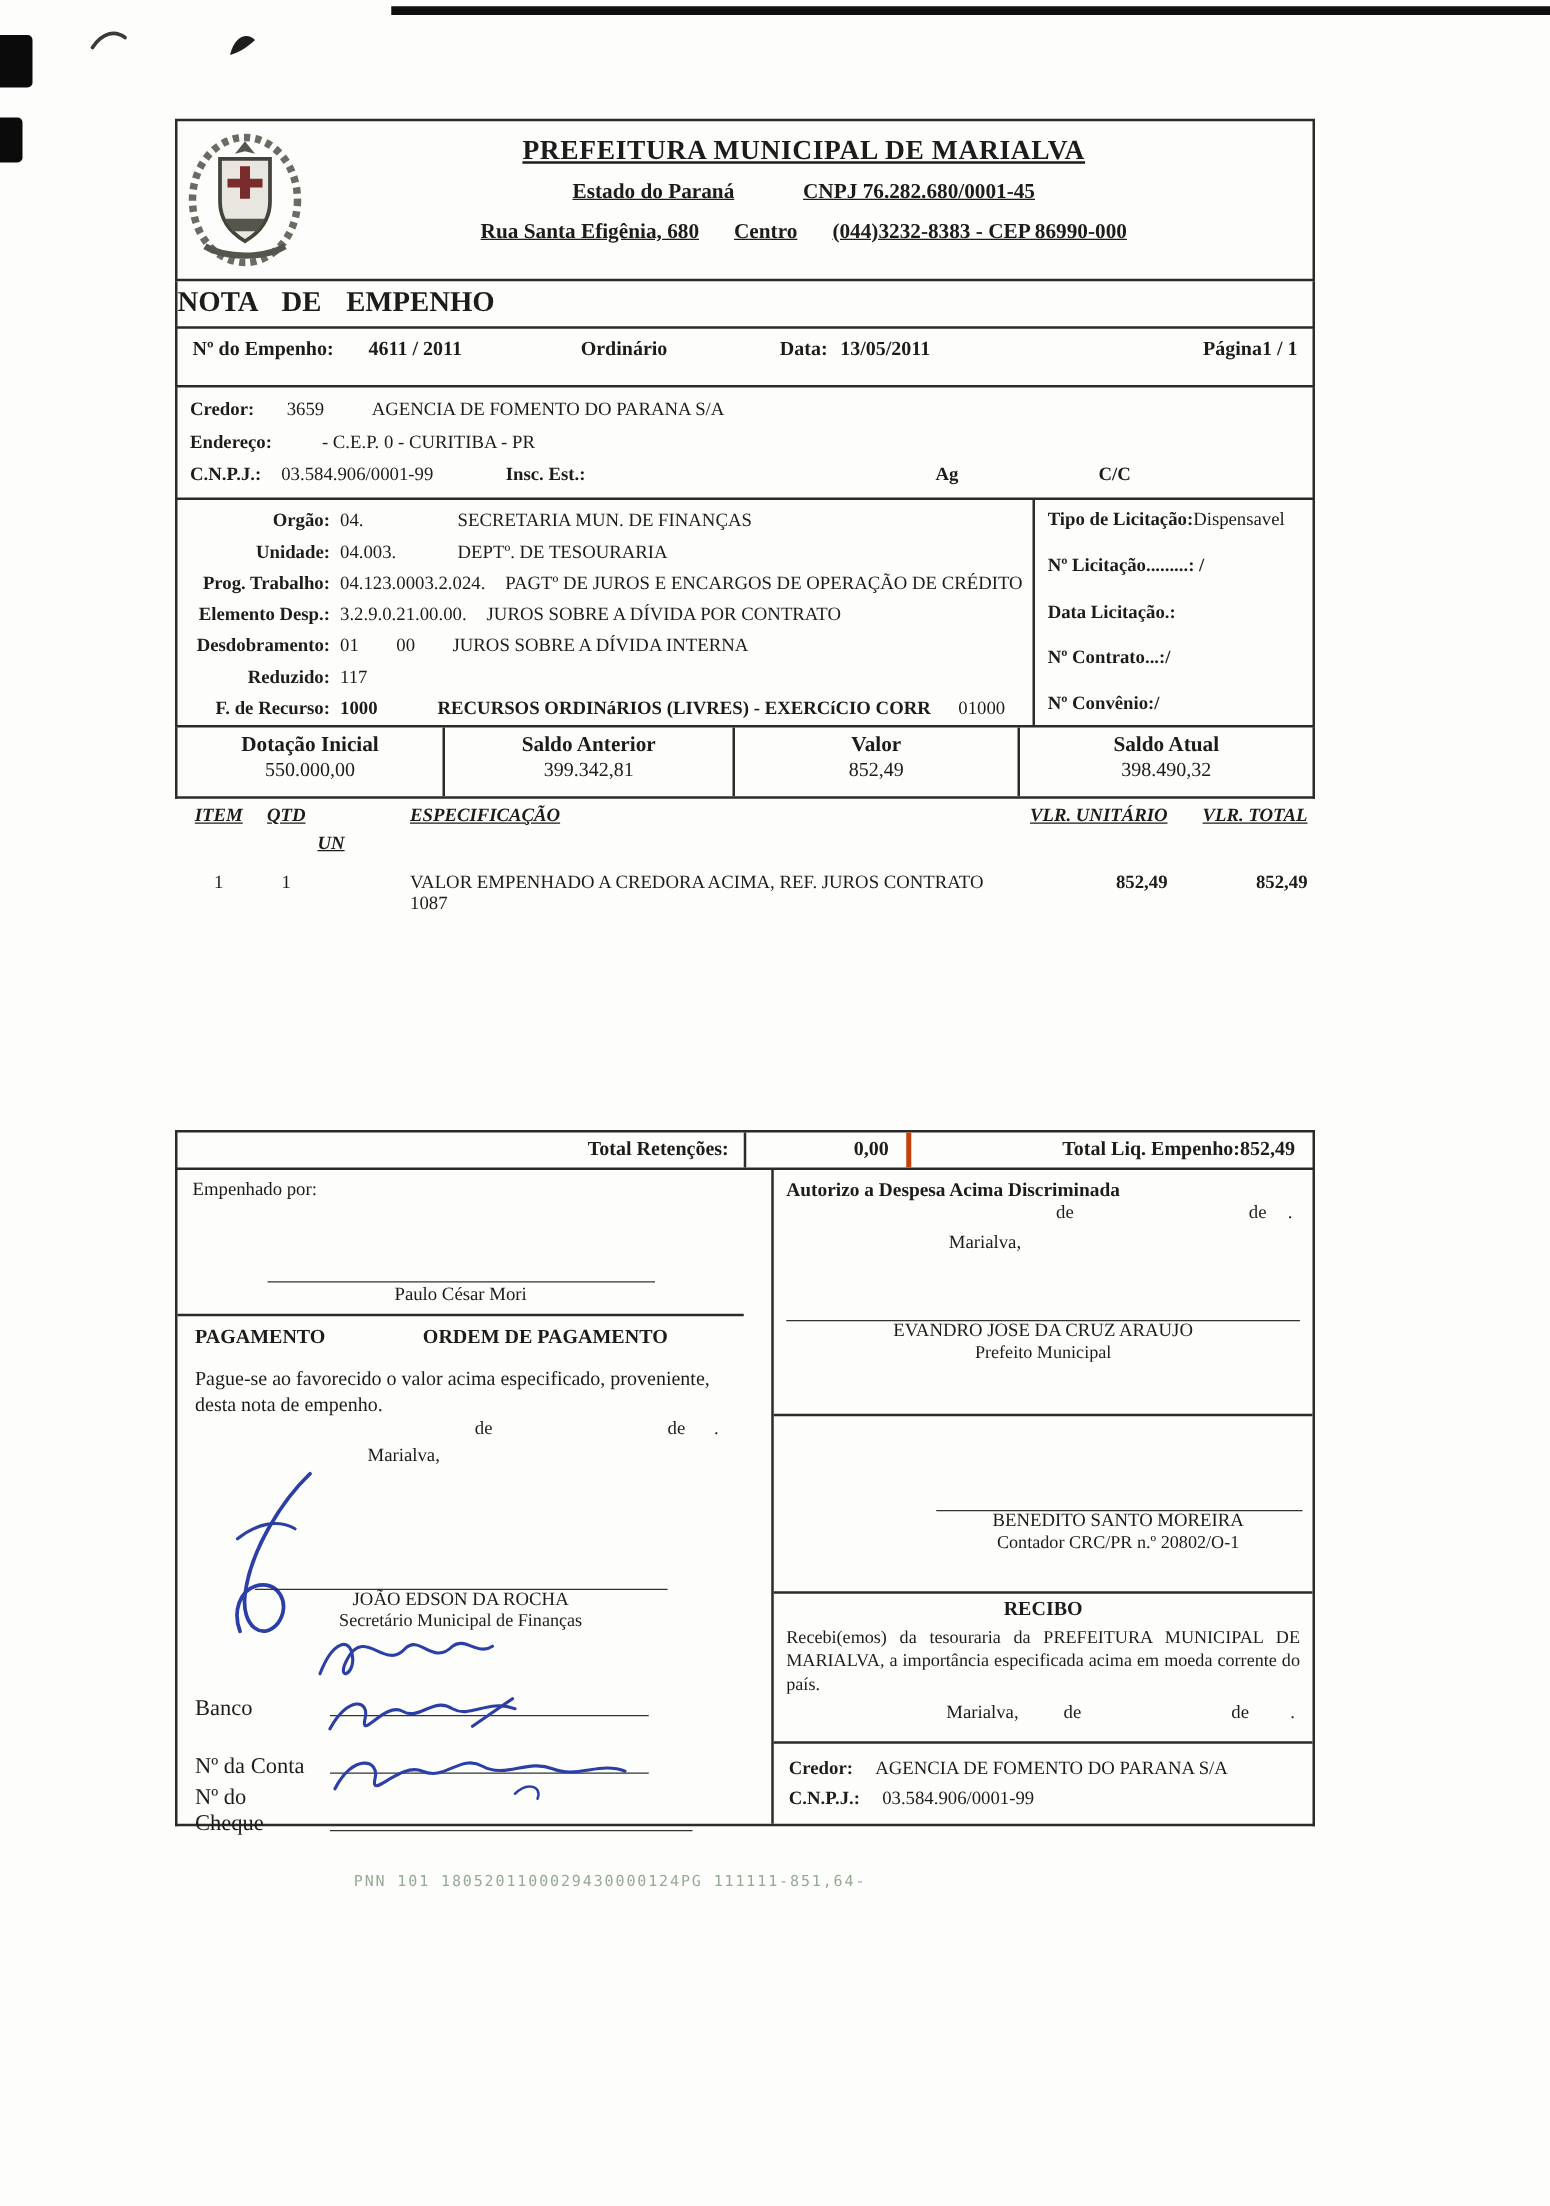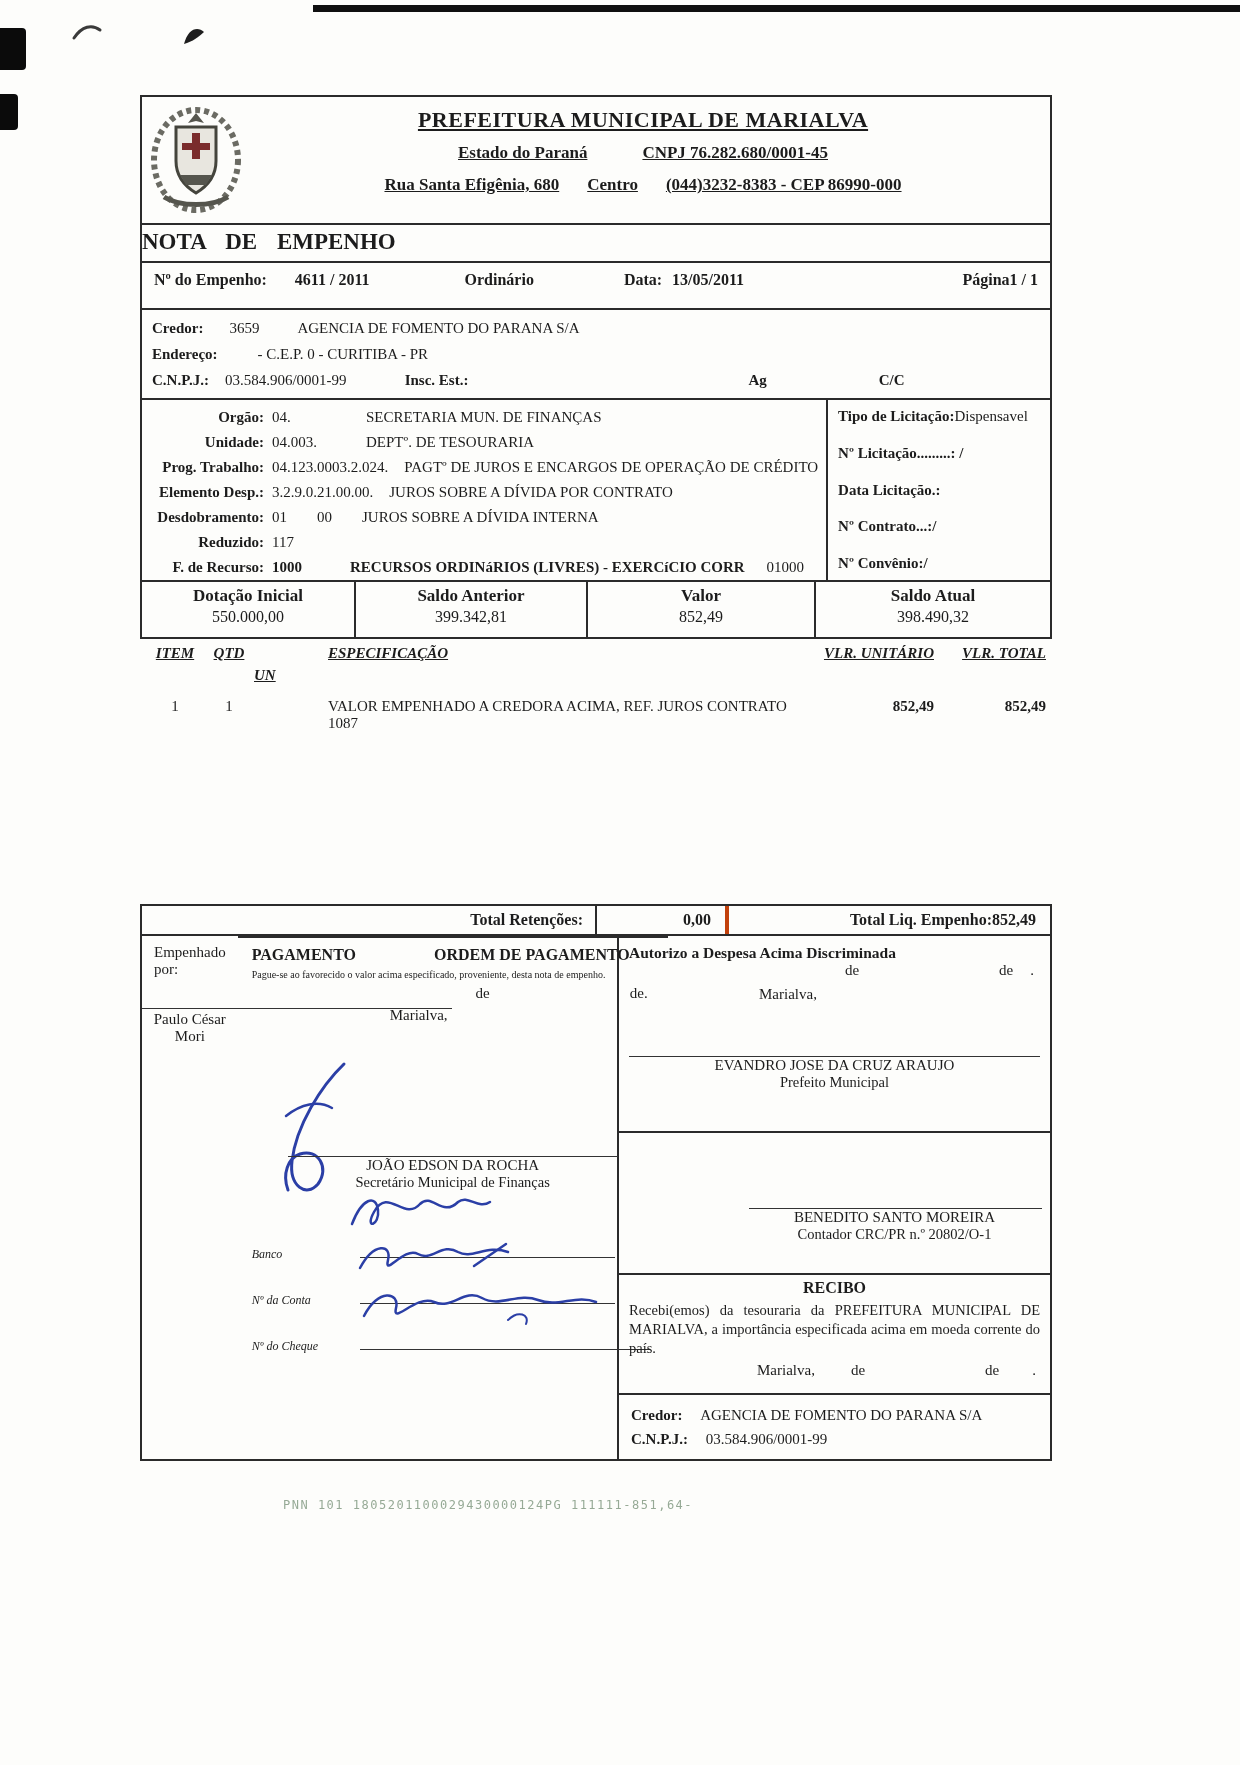--- a/index.html
+++ b/index.html
@@ -88,41 +88,41 @@
   .item-row .c-unit, .item-row .c-total { font-weight:bold; }
 
   
   .totais { display:flex; height:32px; align-items:center; font-weight:bold; font-size:16px; border:2px solid #2b2b2b; }
   .tot-l { width:453px; text-align:right; padding-right:12px; }
   .tot-m { width:130px; border-left:2px solid #2b2b2b; align-self:stretch; display:flex; align-items:center; justify-content:flex-end; padding-right:14px; }
   .tot-r { flex:1; border-left:4px solid #c2410c; align-self:stretch; display:flex; align-items:center; padding:0 14px; justify-content:flex-end; }
 
   
   .lower { display:flex; border:2px solid #2b2b2b; border-top:none; height:525px; }
-  .low-left { width:453px; display:flex; flex-direction:row; }
+  .low-left { width:453px; display:flex; flex-direction:column; }
   .low-right { flex:1; border-left:2px solid #2b2b2b; display:flex; flex-direction:column;margin-left:22px; }
 
   .empenhado { height:115px; padding:8px 12px; position:relative; }
   .sig-center { position:absolute; left:0; right:0; bottom:6px; text-align:center;margin-top:22px; }
   .sigline { border-top:1.5px solid #333; width:310px; margin:0 auto; }
   .signame { font-size:15px; margin-top:2px; }
 
   .pagamento { flex:1; border-top:2px solid #2b2b2b; position:relative; padding:8px 14px; }
   .pag-hdr { display:flex; }
   .pag-title { font-weight:bold; font-size:16px; }
   .ordem-title { font-weight:bold; font-size:16px; margin-left:78px; }
-  .pag-text { font-size:10px; line-height:21px; padding-right:8px; }
+  .pag-text { margin-top:14px; font-size:16px; line-height:21px; padding-right:8px; }
   .city-row { display:flex; font-size:15px; }
   .pag-city { margin-top:22px; padding-left:138px; }
   .city-row .de1 { margin-left:28px; } .city-row .de2 { margin-left:140px; }
   .city-row .dot { margin-left:auto; margin-right:6px; }
   .pag-sig-block { position:absolute; left:0; right:0; top:218px; text-align:center; }
   .pag-sigline { border-top:1.5px solid #333; width:330px; margin:0 auto; }
   .bank-rows { position:absolute; left:14px; top:278px; right:14px; }
-  .bank-row { display:flex; align-items:flex-end; height:46px; font-size:12px;font-style:italic; }
+  .bank-row { display:flex; align-items:flex-end; height:46px; font-size:18px; }
   .bank-label { width:100px; }
   .bank-line { flex:none; width:255px; border-bottom:1.5px solid #333; height:1px; margin-left:8px; margin-bottom:4px; }
   .big-sig { position:absolute; left:28px; top:118px; }
   .hand1 { position:absolute; left:108px; top:252px; }
   .hand2 { position:absolute; left:118px; top:298px; }
   .hand3 { position:absolute; left:120px; top:342px; }
 
   .autorizo { height:198px; position:relative; padding:8px 10px; }
   .aut-title { font-weight:bold; font-size:15.5px; }
   .aut-city { margin-top:24px; padding-left:130px; }

